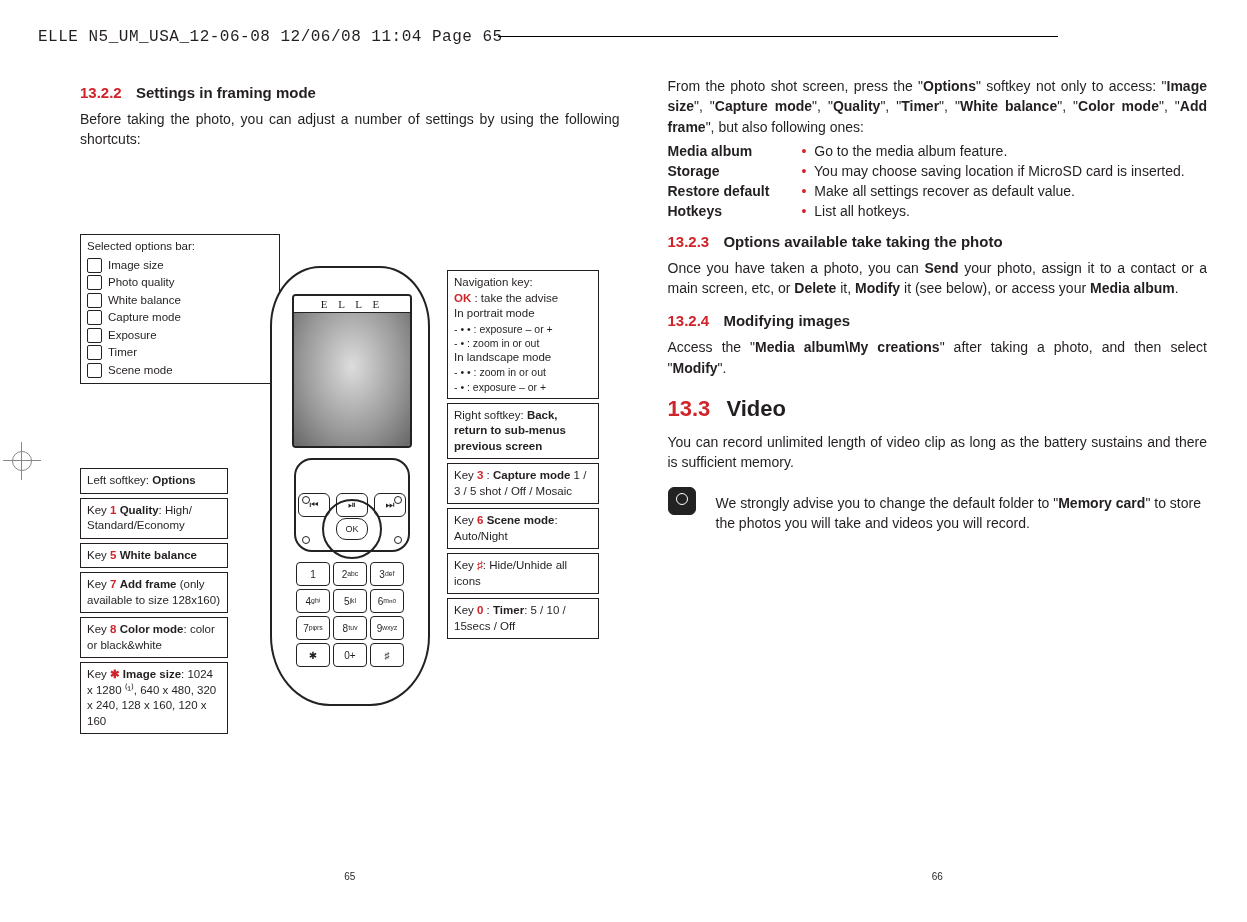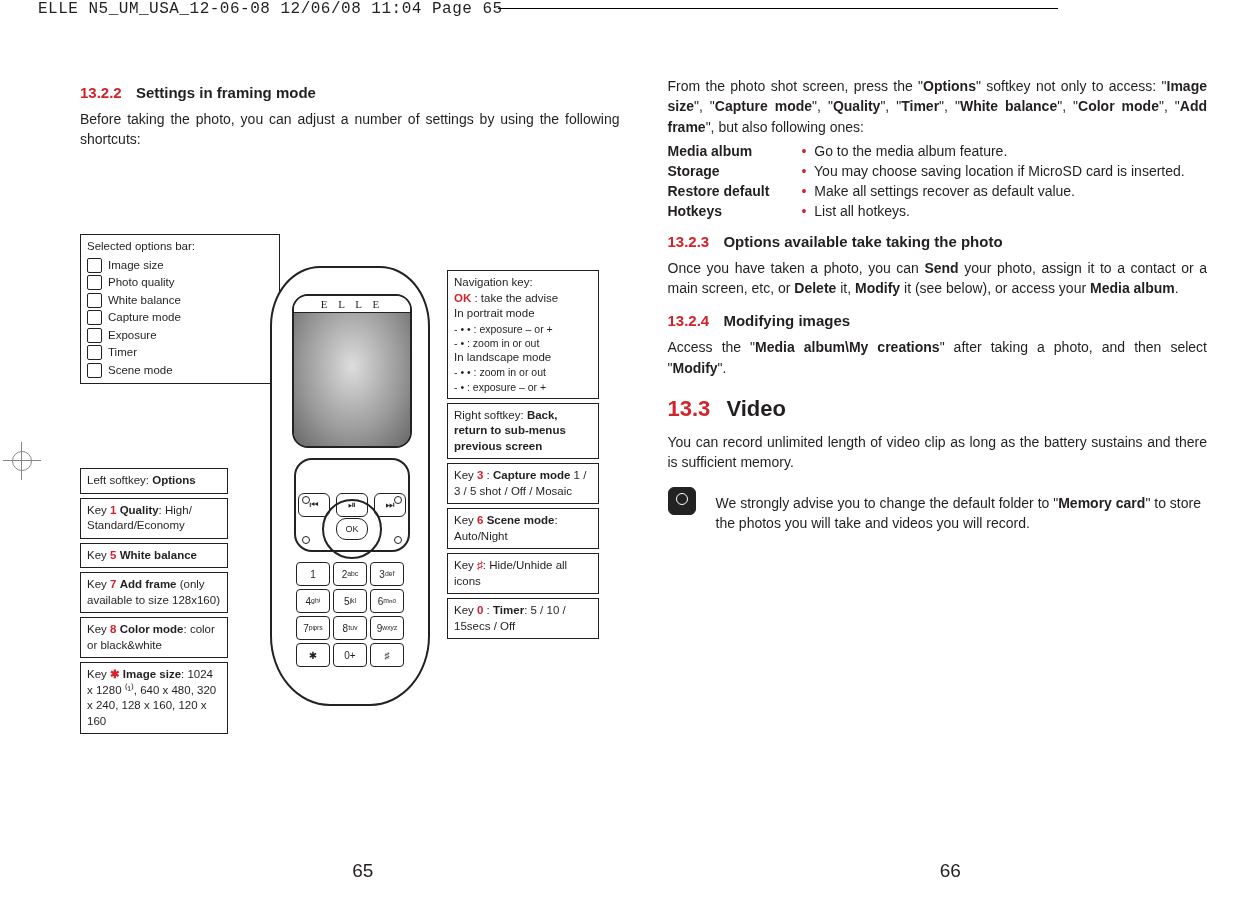--- a/index.html
+++ b/index.html
@@ -10,21 +10,21 @@
     color: #231f20;
   }
   .page {
     width: 1247px;
     height: 922px;
     position: relative;
     box-sizing: border-box;
   }
   .print-header {
     position: absolute;
-    top: 0;
+    top: 28px;
     left: 38px;
     font-family: "Courier New", monospace;
     font-size: 16px;
     letter-spacing: 0.5px;
   }
   .print-header .line {
     position: absolute;
     top: 8px;
     left: 460px;
     width: 560px;
@@ -116,21 +116,21 @@
     inset: 0;
     border: 2px solid #222;
     border-radius: 50px 50px 60px 60px / 60px 60px 70px 70px;
     background: #fff;
   }
   .phone-screen {
     position: absolute;
     left: 22px; top: 28px;
     width: 116px; height: 150px;
     border: 2px solid #222;
-    border-radius: 16px;
+    border-radius: 4px;
     background: linear-gradient(180deg,#eee,#ccc 50%,#aaa);
     overflow: hidden;
     display:flex; flex-direction:column;
   }
   .phone-logo {
     text-align:center;
     font-family: serif;
     letter-spacing: 4px;
     font-size: 11px;
     padding: 2px 0;
@@ -172,23 +172,22 @@
   }
   .key {
     border:1px solid #222; border-radius:4px;
     height:22px; font-size:10px;
     display:flex;align-items:center;justify-content:center;
     background:#fff;
   }
   .page-num {
     position:absolute;
     bottom: 0px;
-    font-size: 19px;
+    font-size: 10px;
     font-weight: 400;
-    margin-left: 13px;
   }
   .col:first-child .page-num { left: 50%; transform:translateX(-50%); }
   .col:last-child  .page-num { left: 50%; transform:translateX(-50%); }
 
   .def-row { display:flex; gap:14px; font-size:14px; margin:4px 0; align-items:flex-start;}
   .def-row .term { flex:0 0 120px; font-weight:700; }
   .def-row .bullet { color:#d1232a; margin-right:4px; }
   .def-row .desc { flex:1; text-align:justify; }
   .tip {
     display:flex; gap:14px; align-items:flex-start; margin-top:14px;

